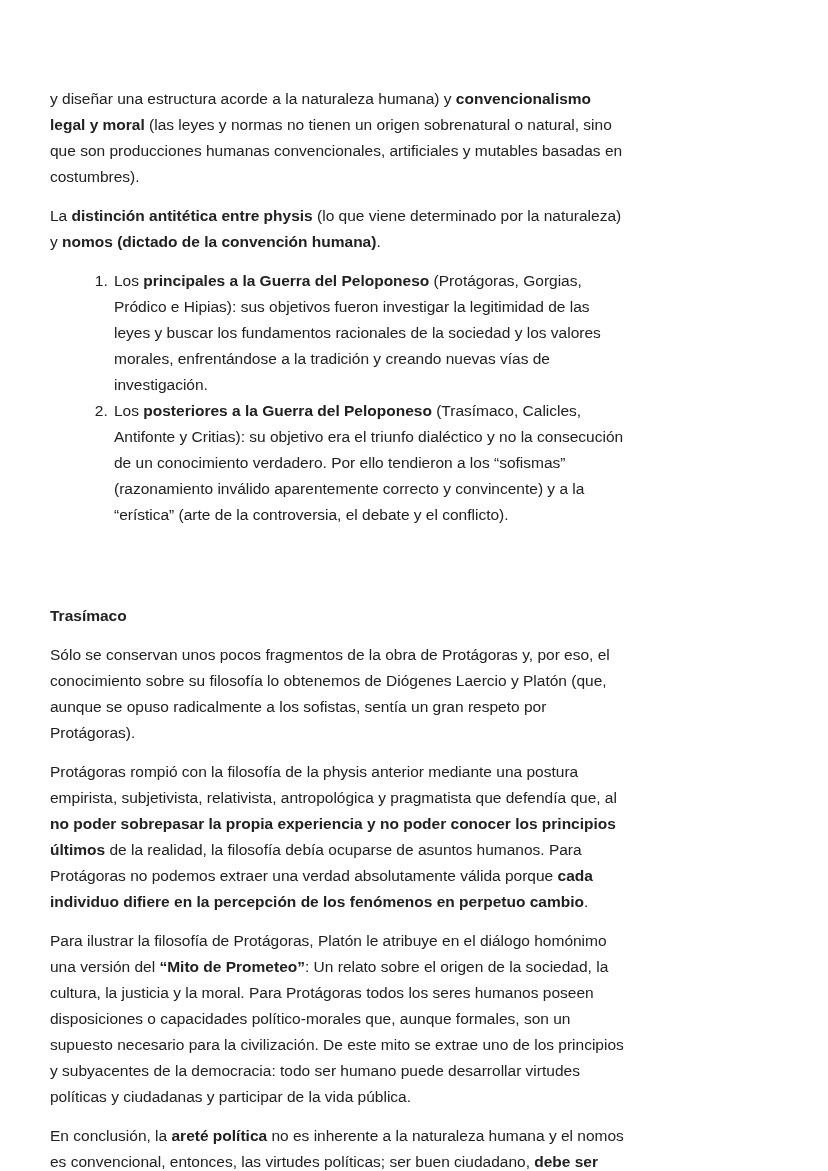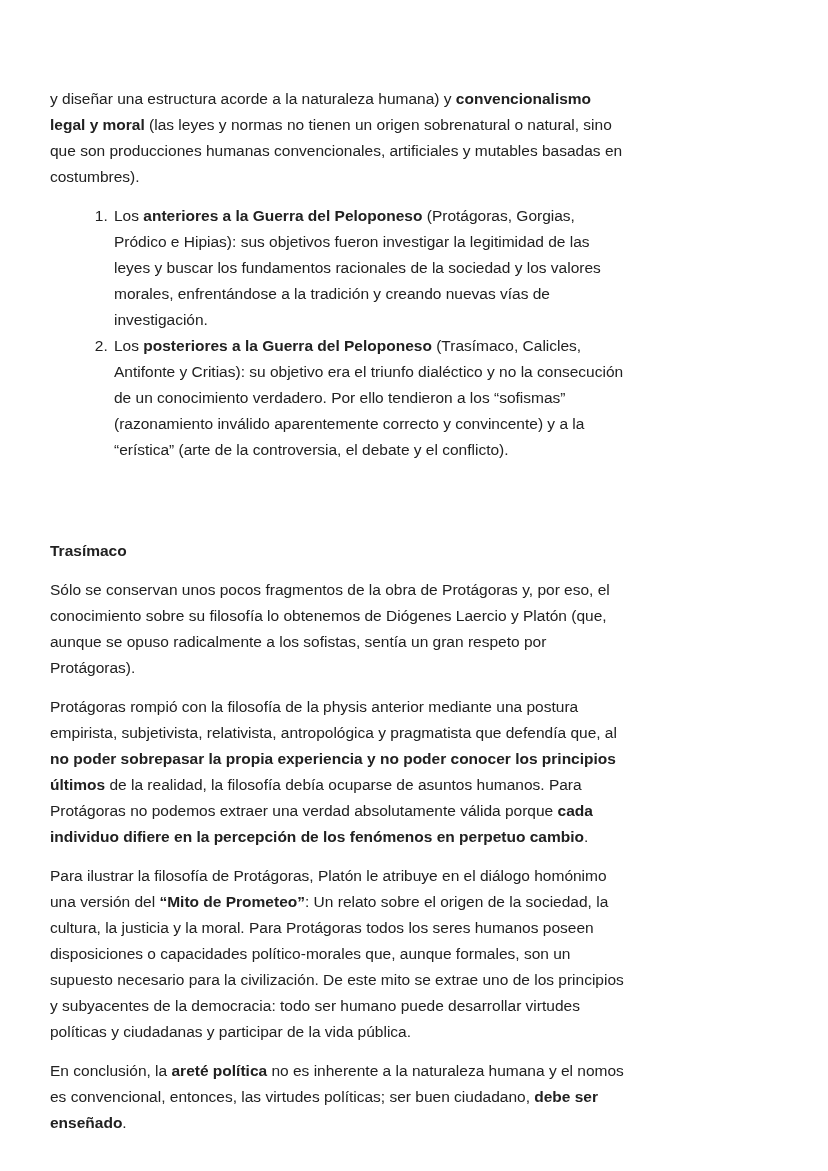--- a/index.html
+++ b/index.html
@@ -39,22 +39,23 @@
   .doc-body .spacer {
     height: 62px;
   }
 </style>
 </head>
 <body>
 
 <div class="page">
   <div class="doc-body">
       <p><span>y diseñar una estructura acorde a la naturaleza humana) y </span><span class="b">convencionalismo legal y moral</span><span> (las leyes y normas no tienen un origen sobrenatural o natural, sino que son producciones humanas convencionales, artificiales y mutables basadas en costumbres).</span></p>
+      <p><span>La </span><span class="b">distinción antitética entre physis</span><span> (lo que viene determinado por la naturaleza) y </span><span class="b">nomos (dictado de la convención humana)</span><span>.</span></p>
       <ol>
-        <li><span>Los </span><span class="b">anteriores a la Guerra del Peloponeso</span><span> (Protágoras, Gorgias, Pródico e Hipias): sus objetivos fueron investigar la legitimidad de las leyes y buscar los fundamentos racionales de la sociedad y los valores morales, enfrentándose a la tradición y creando nuevas vías de investigación.</span></li>
+        <li><span>Los </span><span class="b">principales a la Guerra del Peloponeso</span><span> (Protágoras, Gorgias, Pródico e Hipias): sus objetivos fueron investigar la legitimidad de las leyes y buscar los fundamentos racionales de la sociedad y los valores morales, enfrentándose a la tradición y creando nuevas vías de investigación.</span></li>
         <li><span>Los </span><span class="b">posteriores a la Guerra del Peloponeso</span><span> (Trasímaco, Calicles, Antifonte y Critias): su objetivo era el triunfo dialéctico y no la consecución de un conocimiento verdadero. Por ello tendieron a los “sofismas” (razonamiento inválido aparentemente correcto y convincente) y a la “erística” (arte de la controversia, el debate y el conflicto).</span></li>
       </ol>
       <div class="spacer"></div>
       <p class="heading"><span class="b">Trasímaco</span></p>
       <p><span>Sólo se conservan unos pocos fragmentos de la obra de Protágoras y, por eso, el conocimiento sobre su filosofía lo obtenemos de Diógenes Laercio y Platón (que, aunque se opuso radicalmente a los sofistas, sentía un gran respeto por Protágoras).</span></p>
       <p><span>Protágoras rompió con la filosofía de la physis anterior mediante una postura empirista, subjetivista, relativista, antropológica y pragmatista que defendía que, al </span><span class="b">no poder sobrepasar la propia experiencia y no poder conocer los principios últimos</span><span> de la realidad, la filosofía debía ocuparse de asuntos humanos. Para Protágoras no podemos extraer una verdad absolutamente válida porque </span><span class="b">cada individuo difiere en la percepción de los fenómenos en perpetuo cambio</span><span>.</span></p>
       <p><span>Para ilustrar la filosofía de Protágoras, Platón le atribuye en el diálogo homónimo una versión del </span><span class="b">“Mito de Prometeo”</span><span>: Un relato sobre el origen de la sociedad, la cultura, la justicia y la moral. Para Protágoras todos los seres humanos poseen disposiciones o capacidades político-morales que, aunque formales, son un supuesto necesario para la civilización. De este mito se extrae uno de los principios y subyacentes de la democracia: todo ser humano puede desarrollar virtudes políticas y ciudadanas y participar de la vida pública.</span></p>
       <p><span>En conclusión, la </span><span class="b">areté política</span><span> no es inherente a la naturaleza humana y el nomos es convencional, entonces, las virtudes políticas; ser buen ciudadano, </span><span class="b">debe ser enseñado</span><span>.</span></p>
     </div>
 </div>

